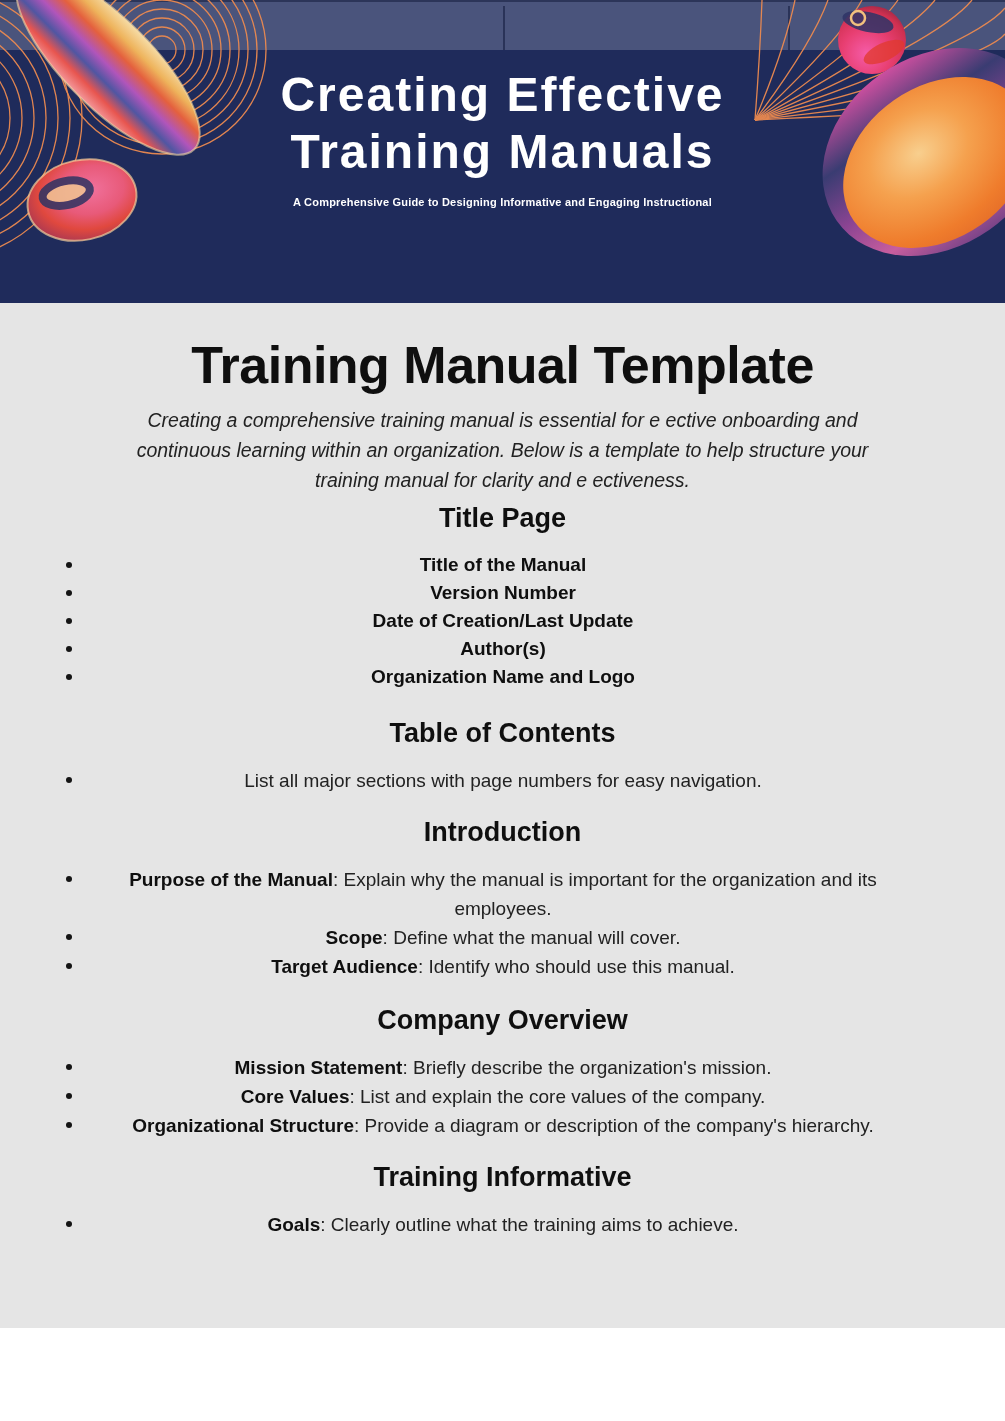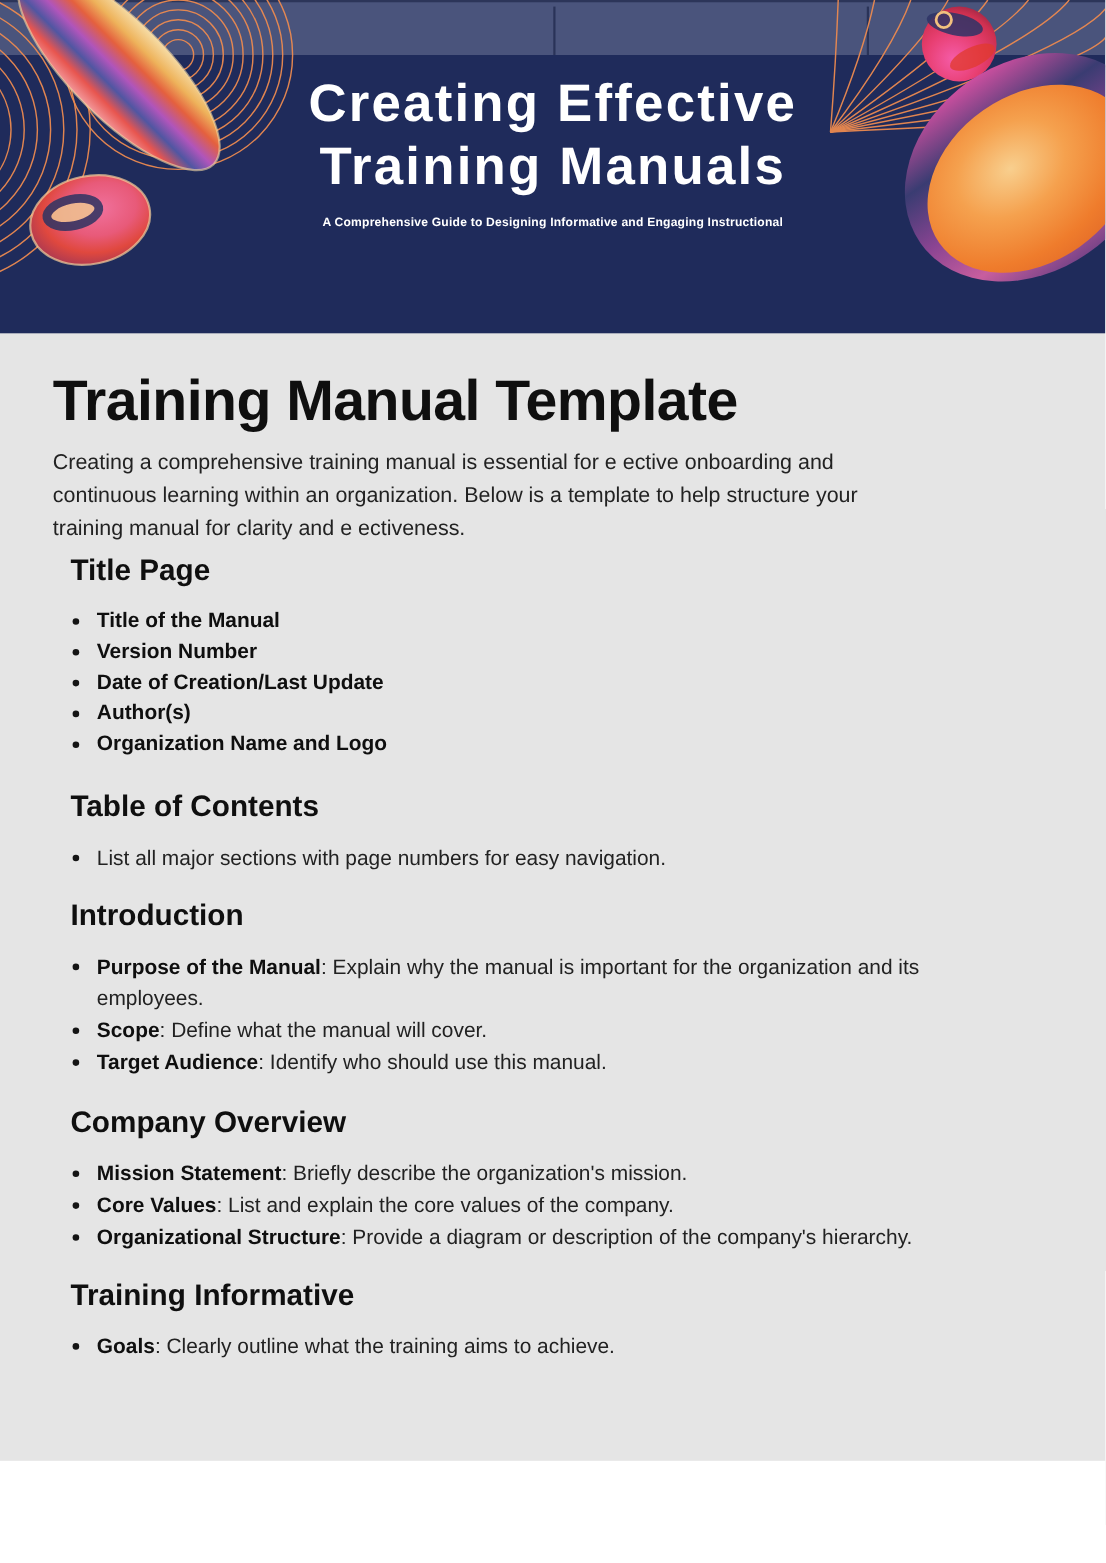--- a/index.html
+++ b/index.html
@@ -13,23 +13,23 @@
   .band-divider { position:absolute; top:4px; bottom:0; width:2px; background:rgba(16,24,58,.55); }
   .d1 { left:503px; } .d2 { left:788px; }
   .deco { position:absolute; top:0; left:0; z-index:1; }
   .banner-text { position:relative; z-index:2; text-align:center; padding-top:66px; }
   .banner-title { margin:0; color:#ffffff; font-weight:bold; font-size:48px; line-height:57px; letter-spacing:2px; }
   .banner-title span { display:block; }
   .banner-subtitle { margin:14px 16px 0; color:#ffffff; font-weight:bold; font-size:11px; line-height:16px; letter-spacing:.2px; }
   .banner-subtitle span { display:block; }
 
   
-  .doc { padding:32px 48px 0 48px; }
+  .doc { padding:32px 48px 0 48px;text-align:center; }
   .doc-title { margin:0; font-size:52px; line-height:60px; font-weight:bold; color:#0f0f0f; letter-spacing:-.5px; }
-  .intro { margin:10px 0 0; font-size:19.5px; line-height:30px; color:#222222; }
+  .intro { margin:10px 0 0; font-size:19.5px; line-height:30px; color:#222222;font-style:italic; }
   .intro span { display:block; }
   .sec { margin:16px; font-size:27px; line-height:34px; font-weight:bold; color:#0f0f0f; }
 
   .sec-title-page   { margin-top:6px; }
   .list-title-page  { margin-top:70px; }
   .sec-toc          { margin-top:25px; }
   .list-toc         { margin-top:32px; }
   .sec-intro        { margin-top:20px; }
   .list-intro       { margin-top:26px; }
   .sec-company      { margin-top:22px; }

